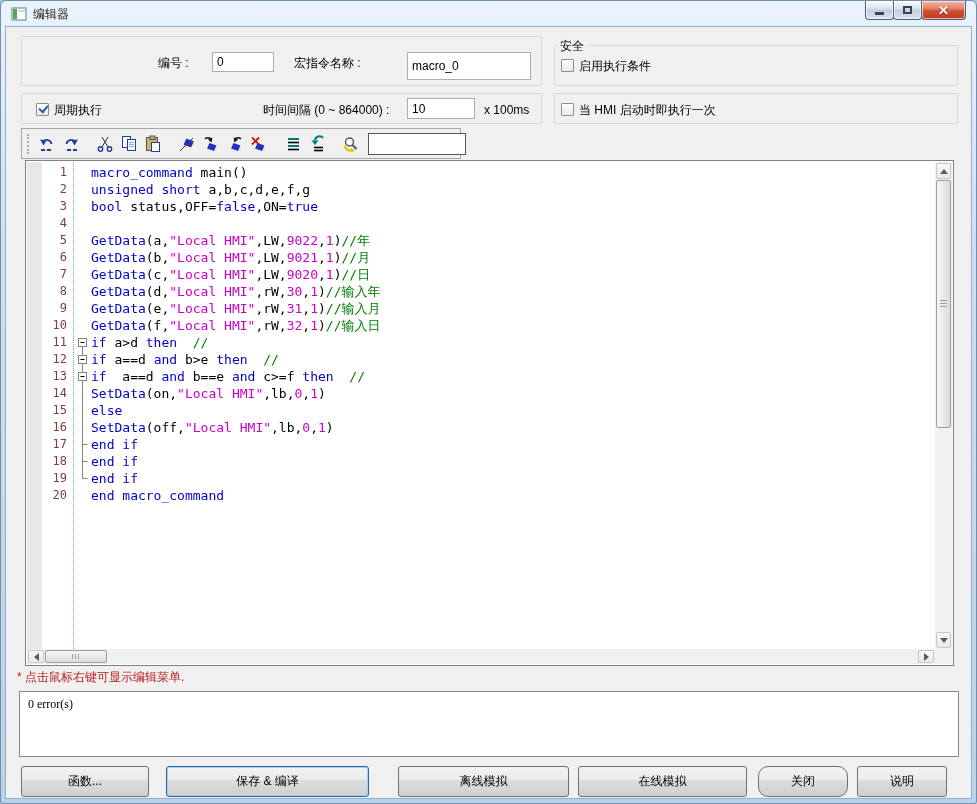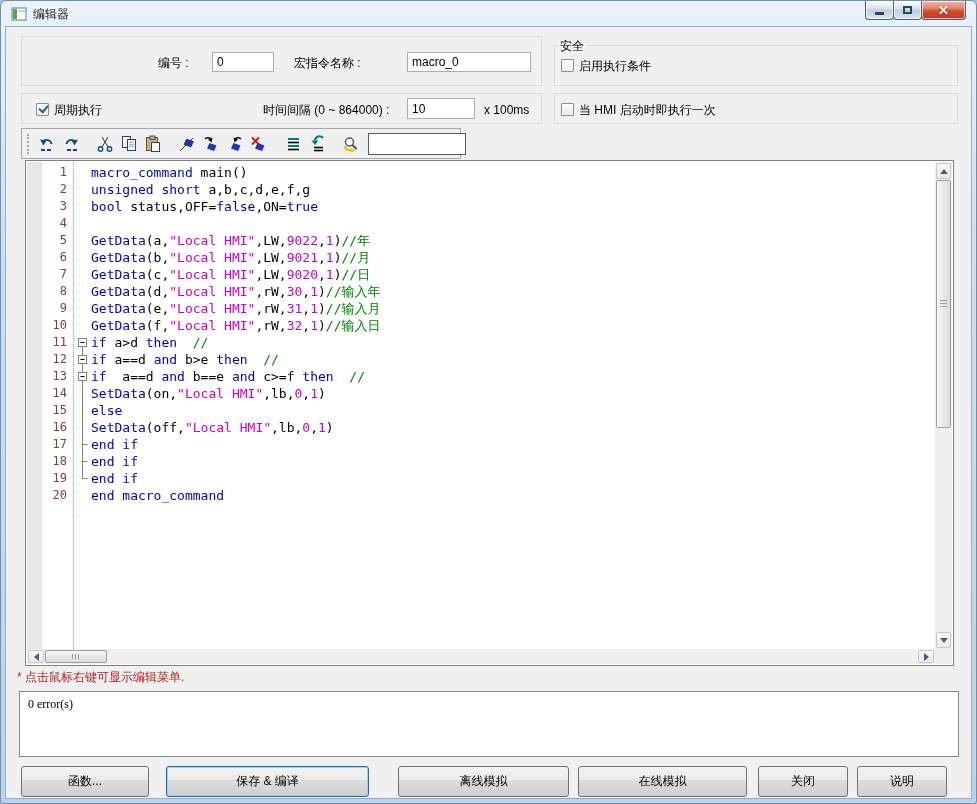--- a/index.html
+++ b/index.html
@@ -138,21 +138,21 @@
         </div>
     </div>
   </div>
 
   <div class="client">
 
     <div class="groupbox" style="left:15px; top:9px; width:521px; height:50px;">
       <span class="flabel" style="left:136px; top:16px;">编号 :</span>
       <input class="tinput" style="left: 190px; top: 15px; width: 62px; height: 20px;" value="0">
       <span class="flabel" style="left:272px; top:16px;">宏指令名称 :</span>
-      <input class="tinput" style="left: 385px; top: 15px; width: 124px; height: 20px;" value="macro_0">
+      <input class="tinput" style="left: 385px; top: 15px; width: 124px; height: 28px;" value="macro_0">
     </div>
 
     <span class="gb-caption" style="left:551px; top:11px;">安全</span>
     <div class="groupbox" style="left:548px; top:18px; width:404px; height:41px;">
       <span class="checkbox" style="left:6px; top:13px;"></span>
       <span class="flabel" style="left:24px; top:10px;">启用执行条件</span>
     </div>
 
     <div class="groupbox" style="left:15px; top:66px; width:521px; height:31px;">
       <span class="checkbox checked" style="left:14px; top:9px;"></span>
@@ -436,17 +436,17 @@
       <div class="sb-corner"></div>
     </div>
 
     <div class="hint">* 点击鼠标右键可显示编辑菜单.</div>
     <div class="output">0 error(s)</div>
 
     <div class="footer-btn" style="left:15px; width:128px;">函数...</div>
     <div class="footer-btn focused" style="left:160px; width:203px;">保存 &amp; 编译</div>
     <div class="footer-btn" style="left:572px; width:169px;">在线模拟</div>
     <div class="footer-btn" style="left:392px; width:171px;">离线模拟</div>
-    <div class="footer-btn" style="left:752px; width:90px;">关闭</div>
+    <div class="footer-btn" style="left:752px; width:90px;border-radius:10px;">关闭</div>
     <div class="footer-btn" style="left:851px; width:90px;">说明</div>
 
   </div>
 </div>
 
 </body></html>

